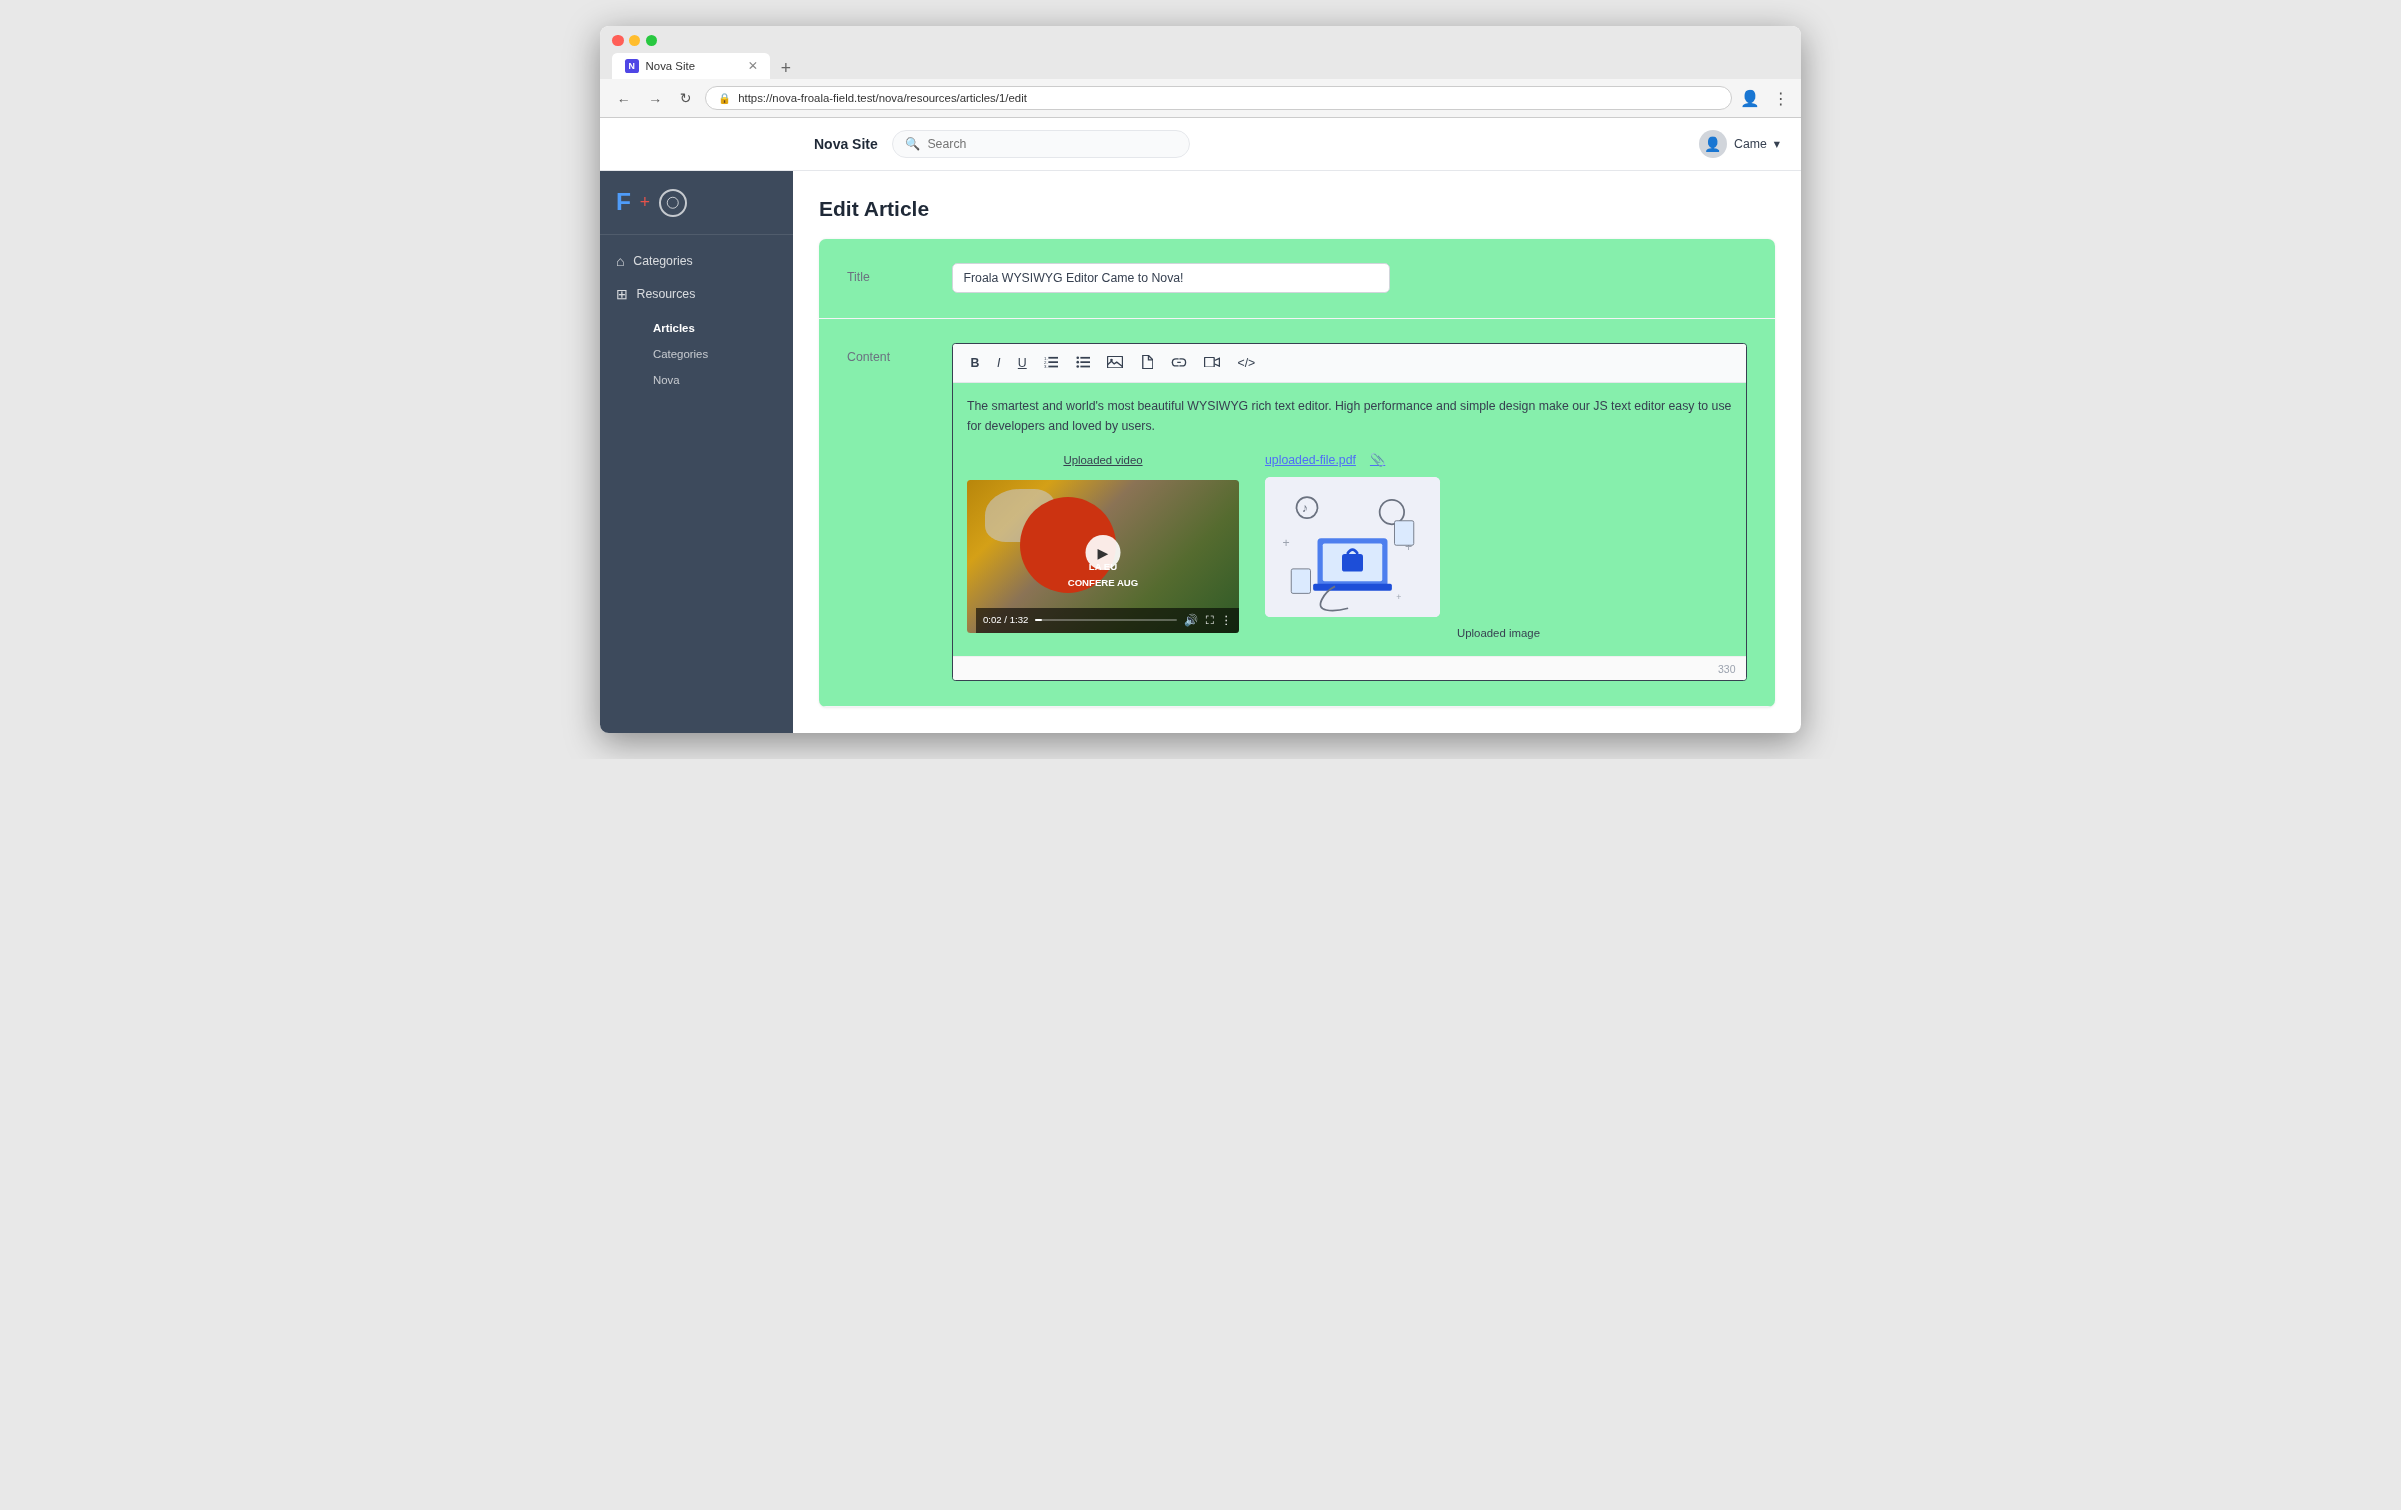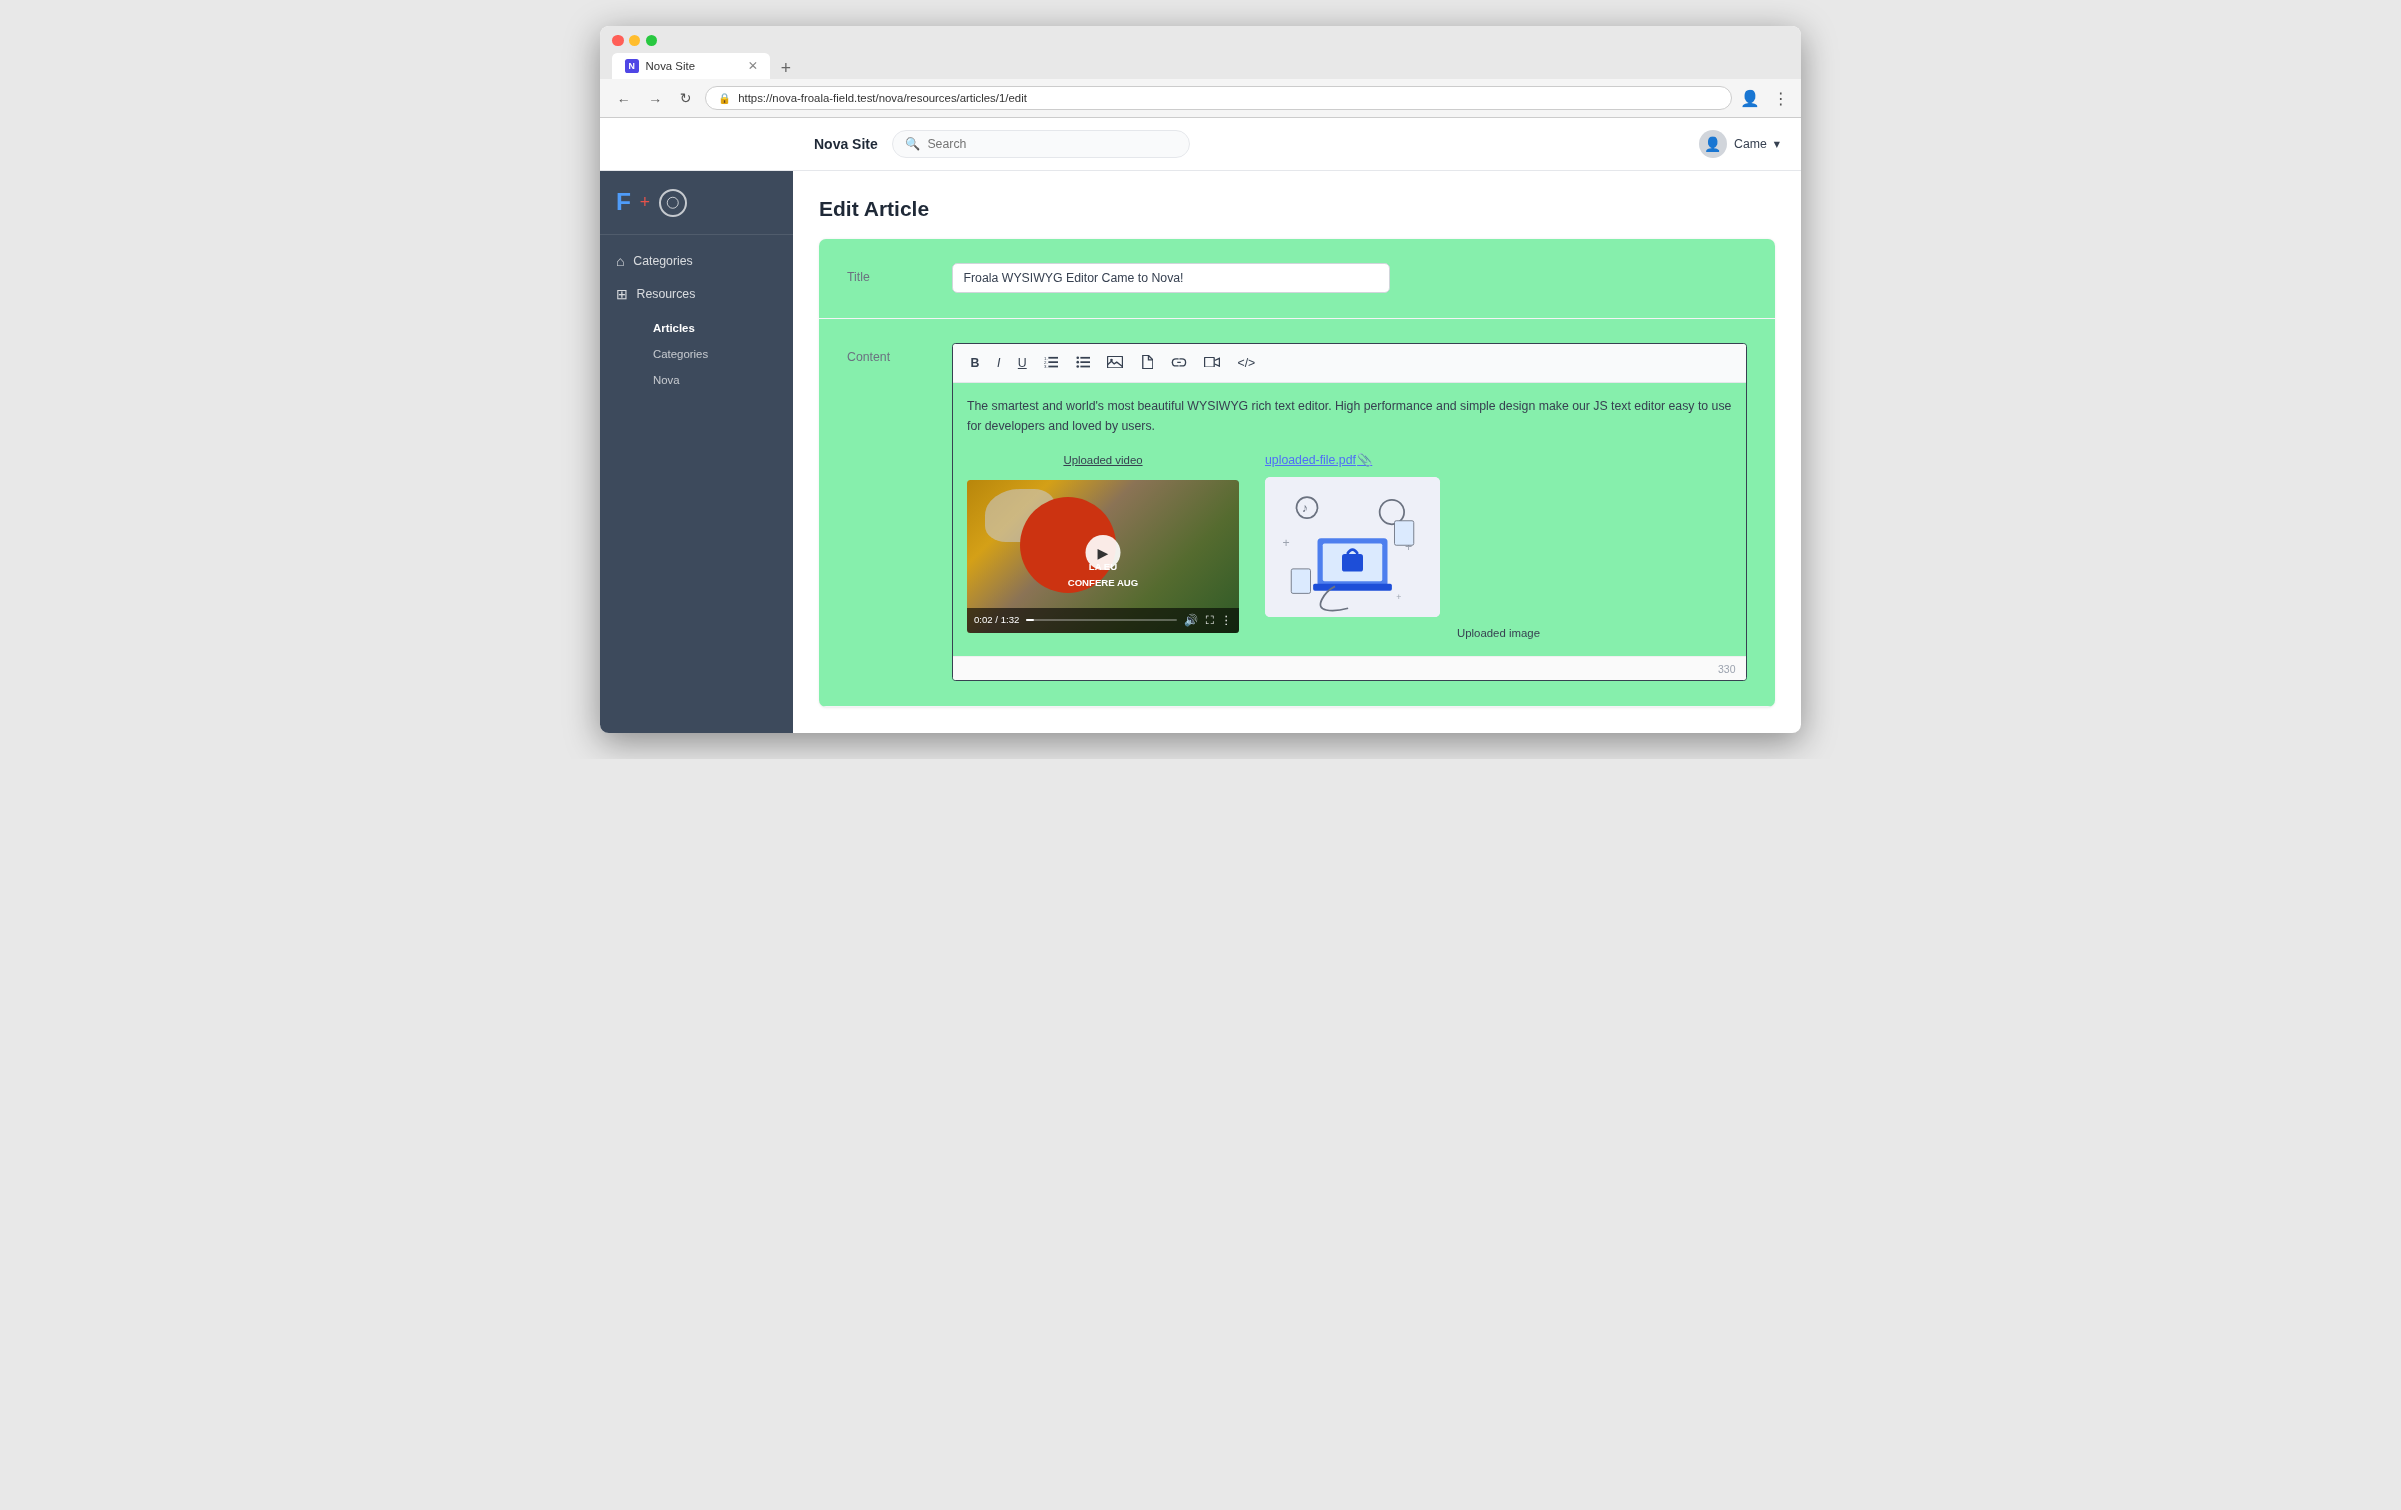--- a/index.html
+++ b/index.html
@@ -316,21 +316,21 @@
     }
     .video-text-overlay {
       position: absolute;
       top: 52%; left: 50%;
       transform: translateX(-50%);
       color: white; font-size: 9.6px; font-weight: bold;
       text-align: center; white-space: nowrap;
     }
     .video-controls {
       position: absolute;
-      bottom: 0; left: 0; right: 0;
+      bottom: 0; left: 9px; right: 0;
       background: rgba(0,0,0,0.6);
       padding: 3.5px 7px;
       display: flex; align-items: center; gap: 7px;
     }
     .video-time { color: #fff; font-size: 9.6px; }
     .video-progress {
       flex: 1; height: 2.6px;
       background: rgba(255,255,255,0.3);
       border-radius: 1.8px;
       position: relative;
@@ -342,21 +342,21 @@
       border-radius: 1.8px;
     }
     .video-control-icon { color: #fff; font-size: 11.4px; cursor: pointer; }
 
     
     .pdf-container { flex: 1; }
     .pdf-link {
       color: #4f6ef7;
       font-size: 12.3px;
       text-decoration: underline;
-      display: flex; align-items: center; gap: 1px;
+      display: flex; align-items: center; gap: 14px;
       margin-bottom: 7px;
       cursor: pointer;
     }
     .uploaded-image-box {
       width: 175px; height: 140px;
       background: #eef0f7;
       border-radius: 5.3px;
       overflow: hidden;
       position: relative;
       display: flex; align-items: center; justify-content: center;

